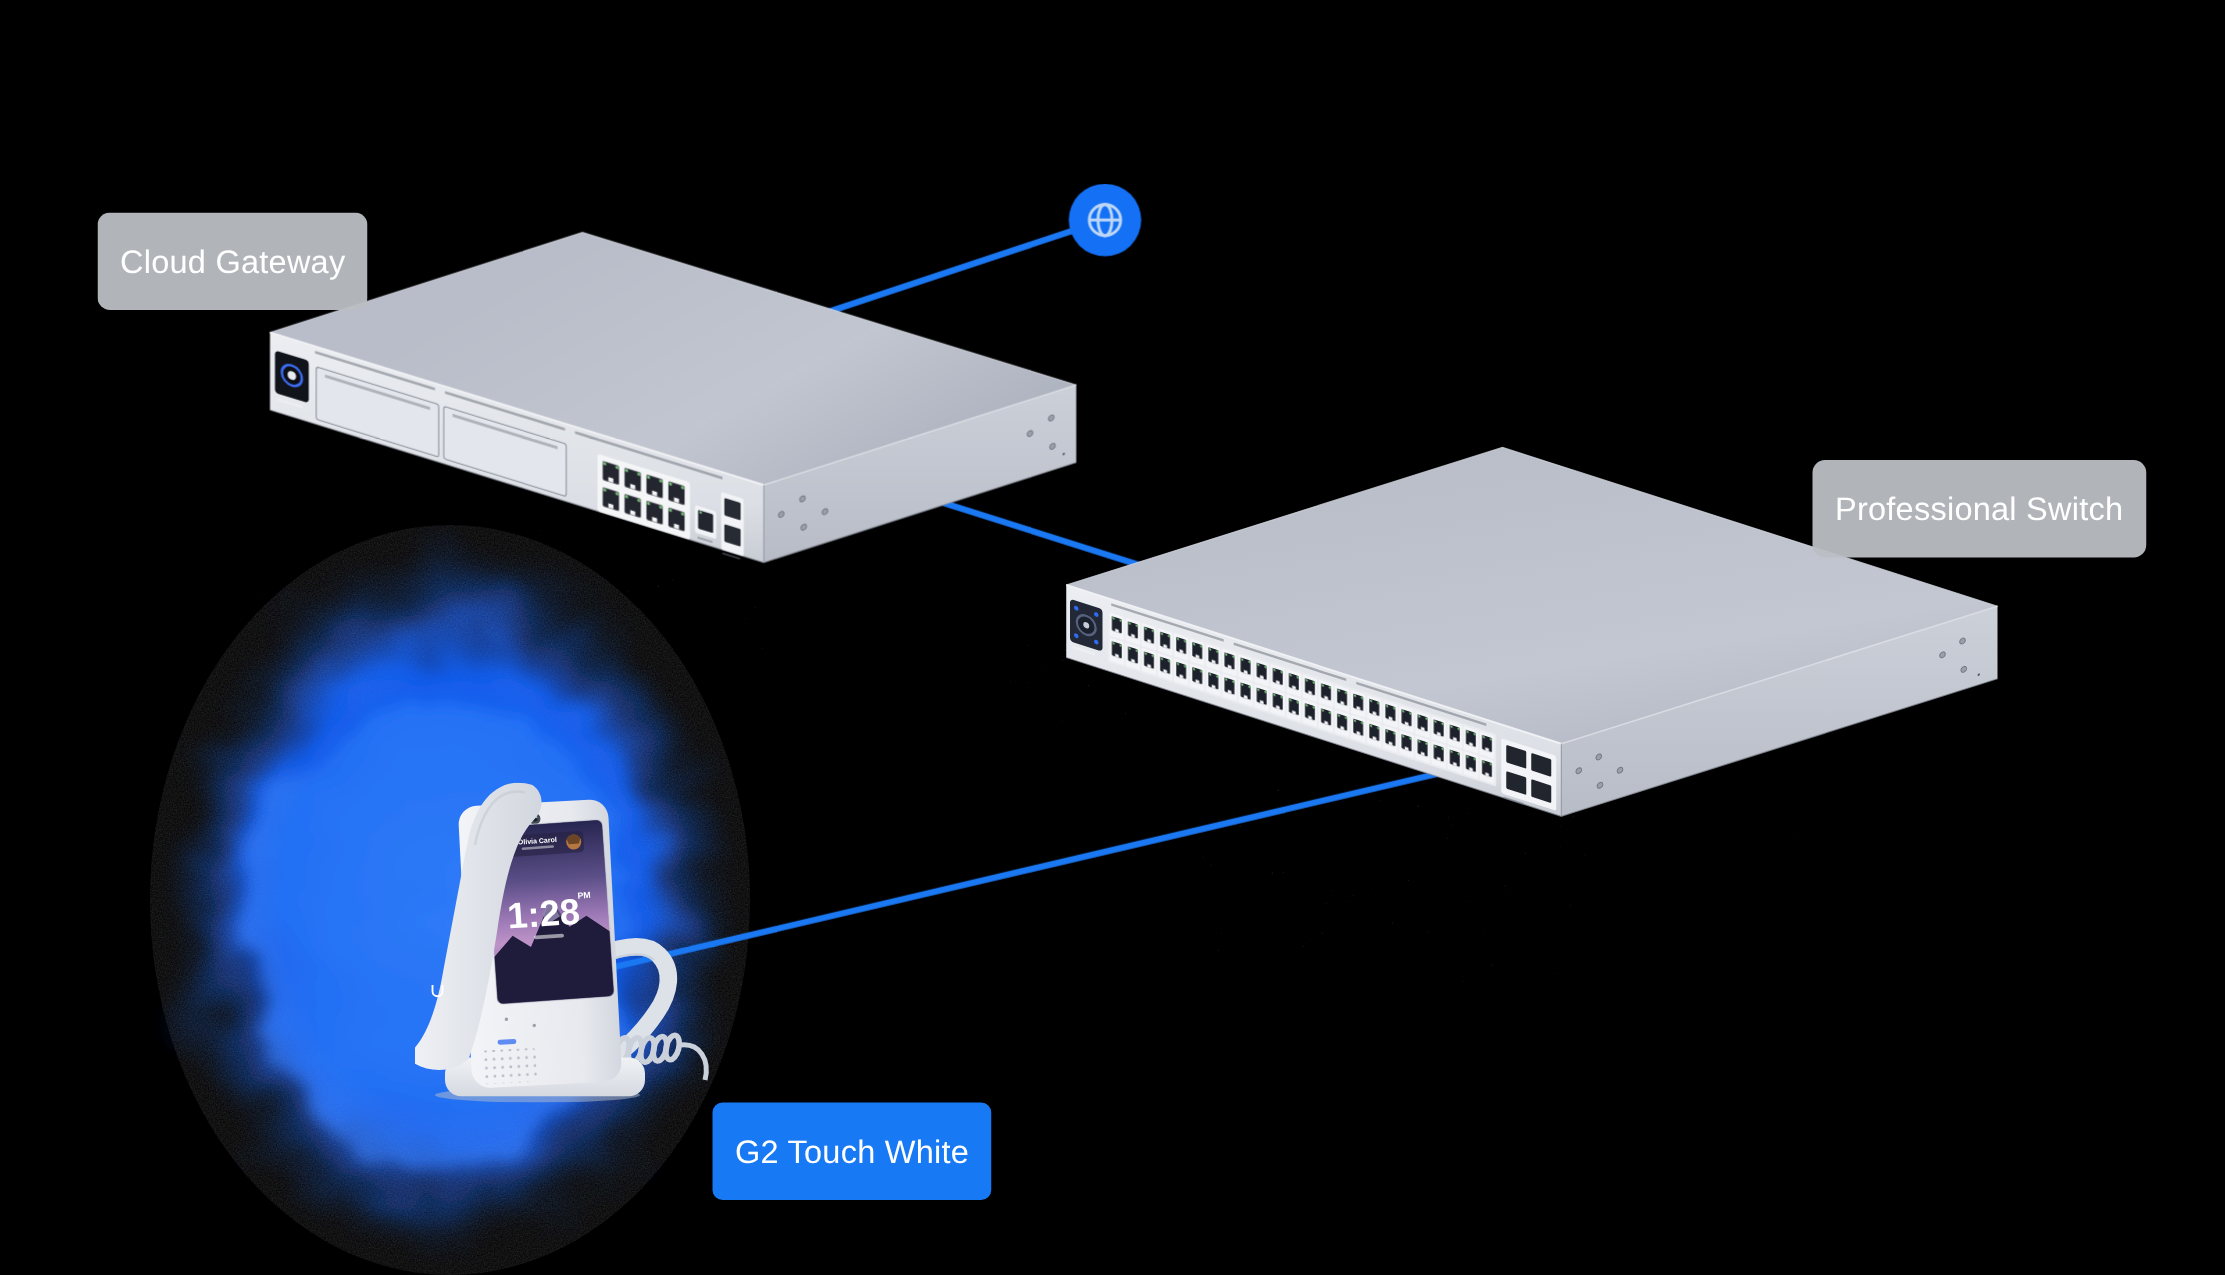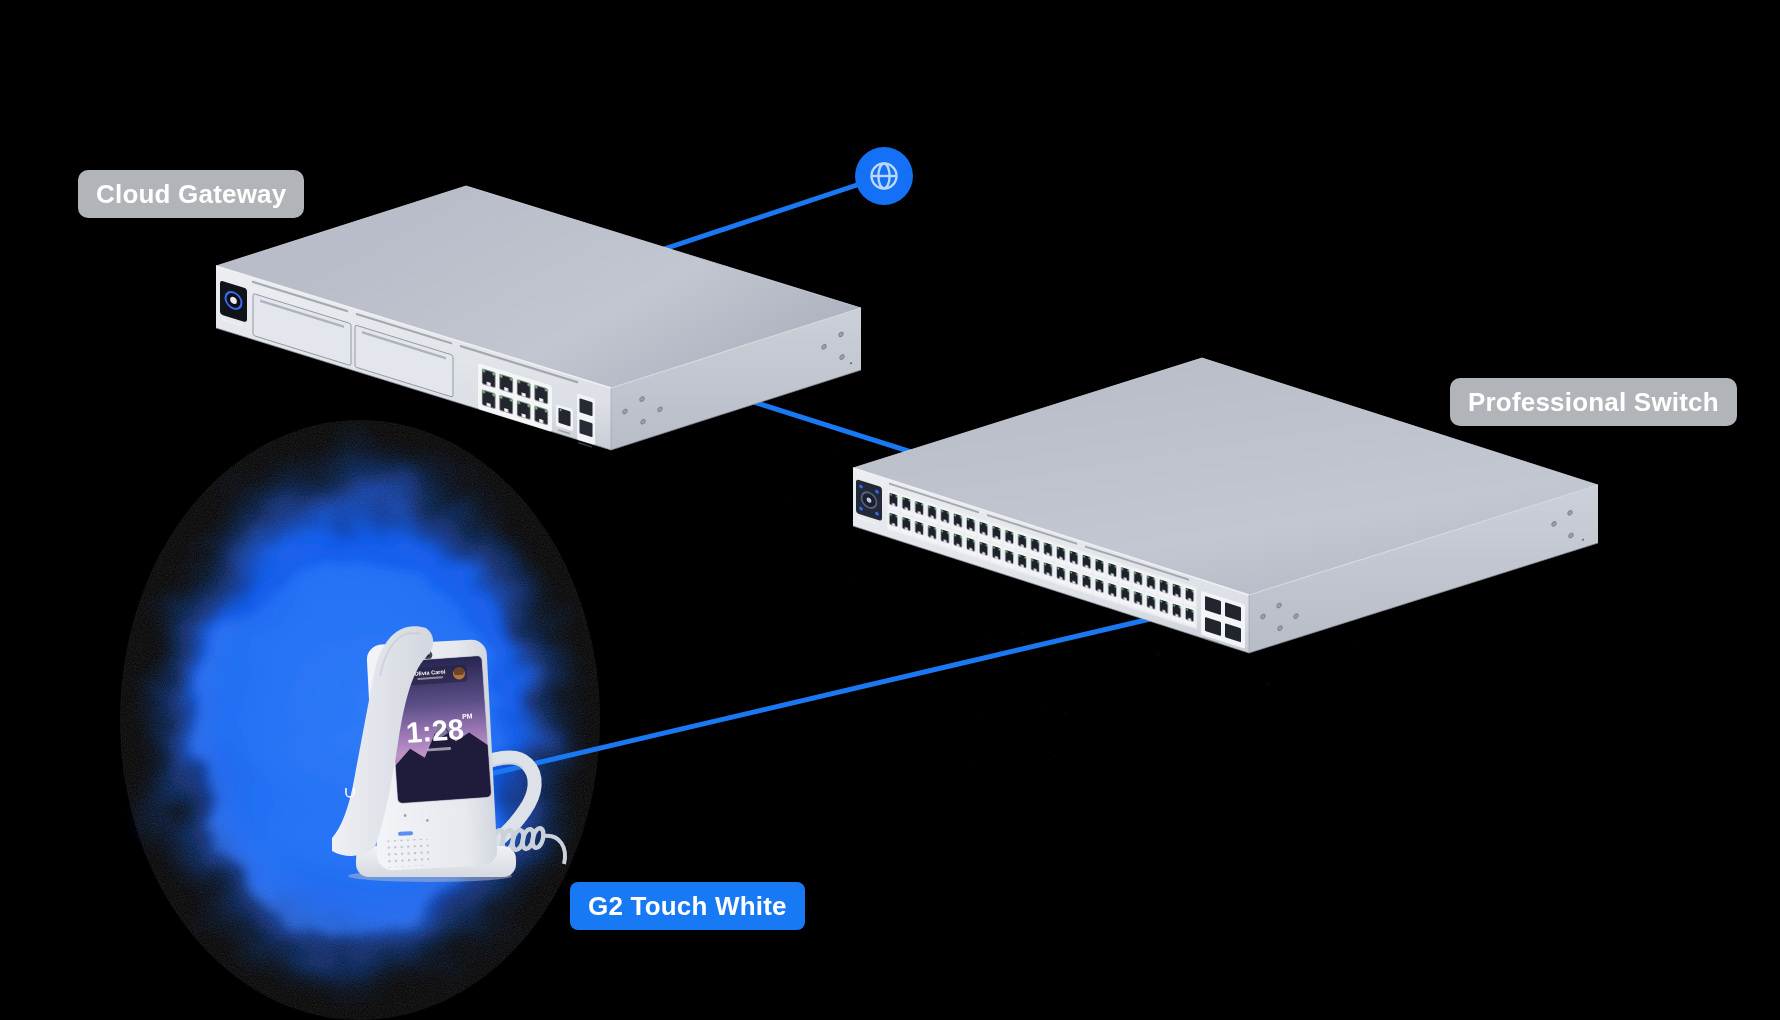--- a/index.html
+++ b/index.html
@@ -1,24 +1,24 @@
 <!DOCTYPE html>
 <html><head>
 <meta charset="utf-8">
 <style>
   html,body{margin:0;padding:0;background:#000;}
   .stage{position:relative;width:1780px;height:1020px;background:#000;overflow:hidden;
          font-family:"Liberation Sans",sans-serif;}
   .stage svg{position:absolute;left:0;top:0;}
-  .label{position:absolute;color:#fff;font-weight:700;font-size:26px;line-height:30px;
-         padding:9px 18px;border-radius:10px;letter-spacing:.2px;white-space:nowrap;}
+  .label{position:absolute;color:#fff;font-weight:400;font-size:26px;line-height:30px;
+         padding:24px 18px;border-radius:10px;letter-spacing:.2px;white-space:nowrap;}
   .label-gray{background:rgba(187,190,195,.95);}
   .label-blue{background:#1779f3;border-radius:8px;}
   .label-cg{left:78px;top:170px;}
-  .label-ps{left:1450px;top:378px;}
+  .label-ps{left:1450px;top:368px;}
   .label-g2{left:570px;top:882px;}
   svg text{font-family:"Liberation Sans",sans-serif;}
 </style>
 </head>
 <body>
 
 <div class="stage">
 
 <svg width="1780" height="1020" viewBox="0 0 1780 1020">
   <defs>

